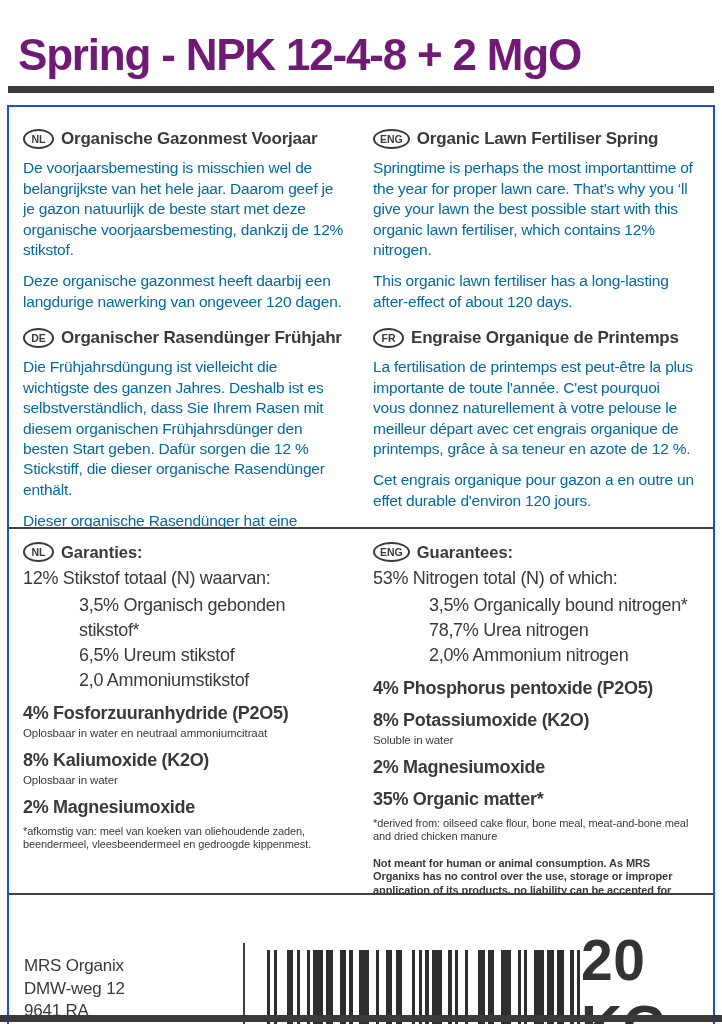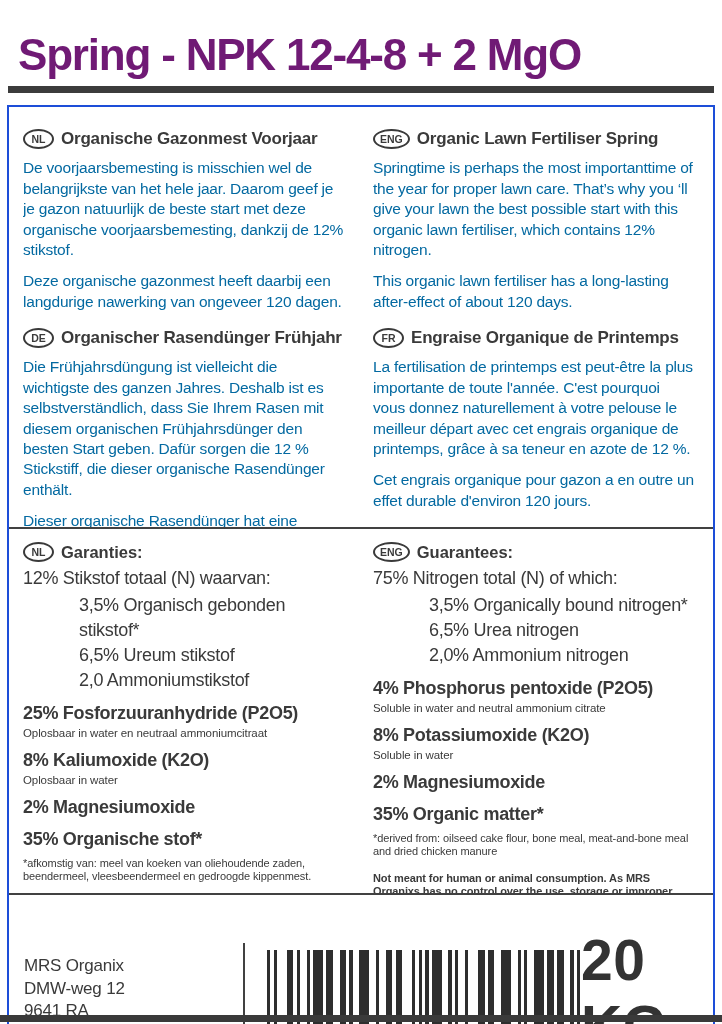--- a/index.html
+++ b/index.html
@@ -178,51 +178,47 @@
           <span class="lang-badge">NL</span>
           <span>Garanties:</span>
         </div>
         <div class="nitrogen-total">12% Stikstof totaal (N) waarvan:</div>
         <div class="nitrogen-breakdown">
           <div>3,5% Organisch gebonden stikstof*</div>
           <div>6,5% Ureum stikstof</div>
           <div>2,0 Ammoniumstikstof</div>
         </div>
         <div class="guar-item">
-          <div class="g-text">25% Fosforzuuranhydride (P2O5)</div>
+          <div class="g-text">4% Fosforzuuranhydride (P2O5)</div>
           <div class="g-note">Oplosbaar in water en neutraal ammoniumcitraat</div>
         </div>
         <div class="guar-item">
           <div class="g-text">8% Kaliumoxide (K2O)</div>
           <div class="g-note">Oplosbaar in water</div>
         </div>
         <div class="guar-item">
           <div class="g-text">2% Magnesiumoxide</div>
-        </div>
-        <div class="guar-item">
-          <div class="g-text">35% Organische stof*</div>
         </div>
         <div class="footnote">*afkomstig van: meel van koeken van oliehoudende zaden, beendermeel, vleesbeendermeel en gedroogde kippenmest.</div>
 
       </div>
 
       <div class="guar-col">
         <div class="guar-heading">
           <span class="lang-badge">ENG</span>
           <span>Guarantees:</span>
         </div>
-        <div class="nitrogen-total">75% Nitrogen total (N) of which:</div>
+        <div class="nitrogen-total">53% Nitrogen total (N) of which:</div>
         <div class="nitrogen-breakdown">
           <div>3,5% Organically bound nitrogen*</div>
-          <div>6,5% Urea nitrogen</div>
+          <div>78,7% Urea nitrogen</div>
           <div>2,0% Ammonium nitrogen</div>
         </div>
         <div class="guar-item">
           <div class="g-text">4% Phosphorus pentoxide (P2O5)</div>
-          <div class="g-note">Soluble in water and neutral ammonium citrate</div>
         </div>
         <div class="guar-item">
           <div class="g-text">8% Potassiumoxide (K2O)</div>
           <div class="g-note">Soluble in water</div>
         </div>
         <div class="guar-item">
           <div class="g-text">2% Magnesiumoxide</div>
         </div>
         <div class="guar-item">
           <div class="g-text">35% Organic matter*</div>

